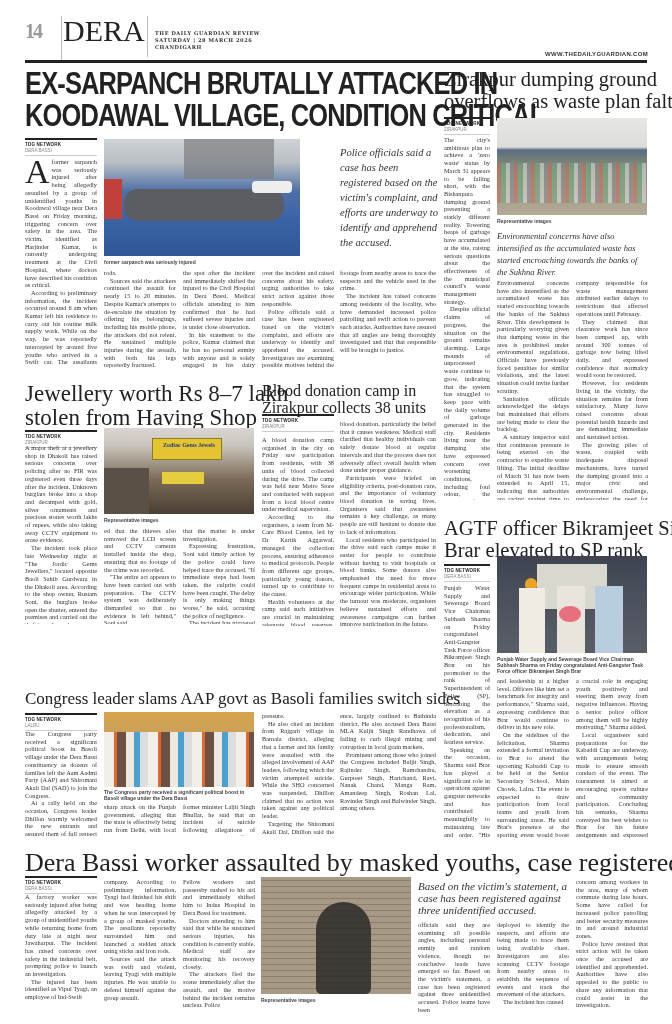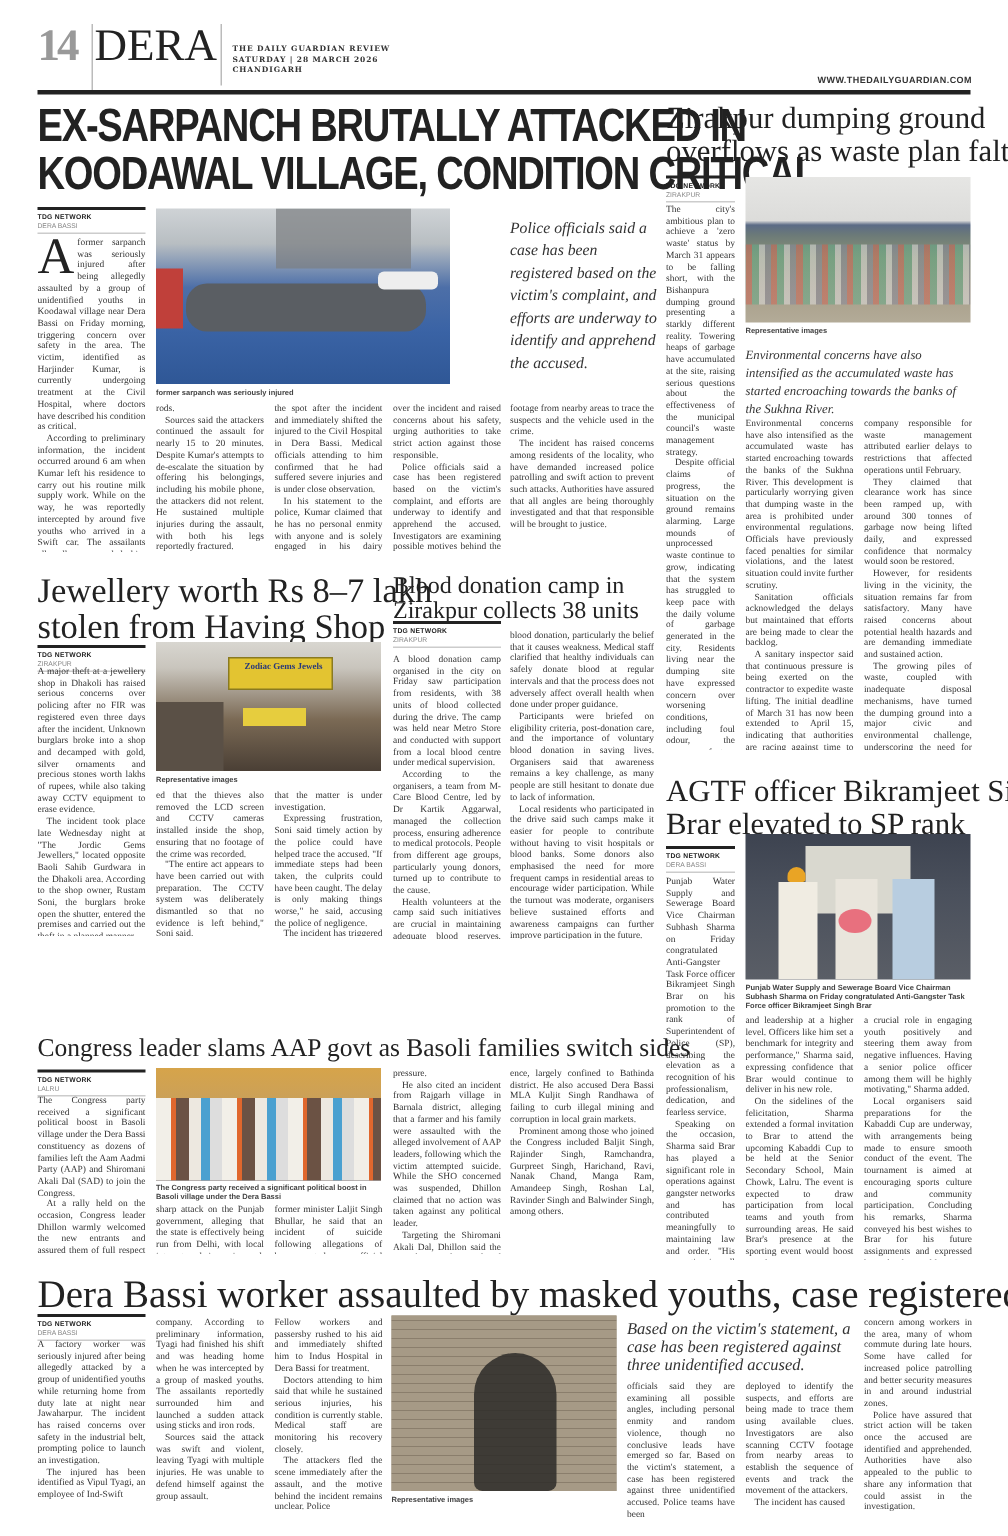--- a/index.html
+++ b/index.html
@@ -1,19 +1,19 @@
 <!DOCTYPE html>
 <html><head>
 <meta charset="utf-8">
 <style>
 *{box-sizing:border-box;margin:0;padding:0}
 html,body{width:672px;height:1024px;background:#fff;overflow:hidden}
 body{position:relative;font-family:"DejaVu Serif",serif;color:#222}
 .abs{position:absolute}
-.pnum{left:25px;top:16px;font-family:"Liberation Serif",serif;font-size:30px;color:#999;font-weight:bold;letter-spacing:-2px;line-height:30px}
+.pnum{left:25px;top:16px;font-family:"Liberation Serif",serif;font-size:20px;color:#999;font-weight:bold;letter-spacing:-2px;line-height:30px}
 .section{left:63px;top:16px;font-family:"Liberation Serif",serif;font-size:30px;color:#222;line-height:30px}
 .vsep{width:1px;background:#bbb}
 .masthead{left:155px;top:30px;font-family:"DejaVu Serif",serif;font-size:5px;font-weight:bold;letter-spacing:0.6px;line-height:7px;color:#333}
 .site{right:24px;top:51px;font-family:"Liberation Sans",sans-serif;font-size:6px;font-weight:bold;color:#333;letter-spacing:0.3px}
 .rule{background:#222}
 .h1{font-family:"Liberation Sans",sans-serif;font-weight:bold;font-size:31px;line-height:32px;letter-spacing:-1px;color:#222;transform:scaleX(0.82);transform-origin:left top;white-space:nowrap}
 .hs{font-family:"Liberation Serif",serif;color:#222;line-height:1}
 .byline{font-family:"Liberation Sans",sans-serif;border-top:2px solid #222;padding-top:2px}
 .byline .n{font-size:4.5px;font-weight:bold;color:#222;display:block;letter-spacing:0.2px}
 .byline .l{font-size:4.5px;color:#888;display:block;margin-top:1px;padding-bottom:2px;border-bottom:1px solid #ccc}

